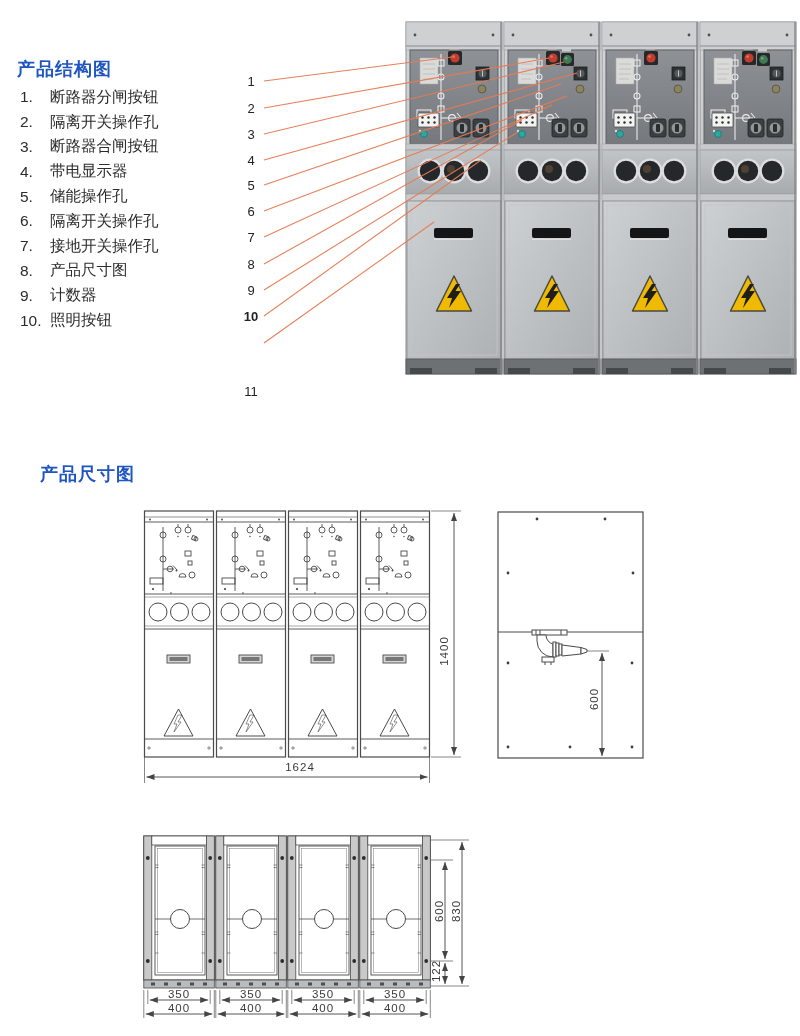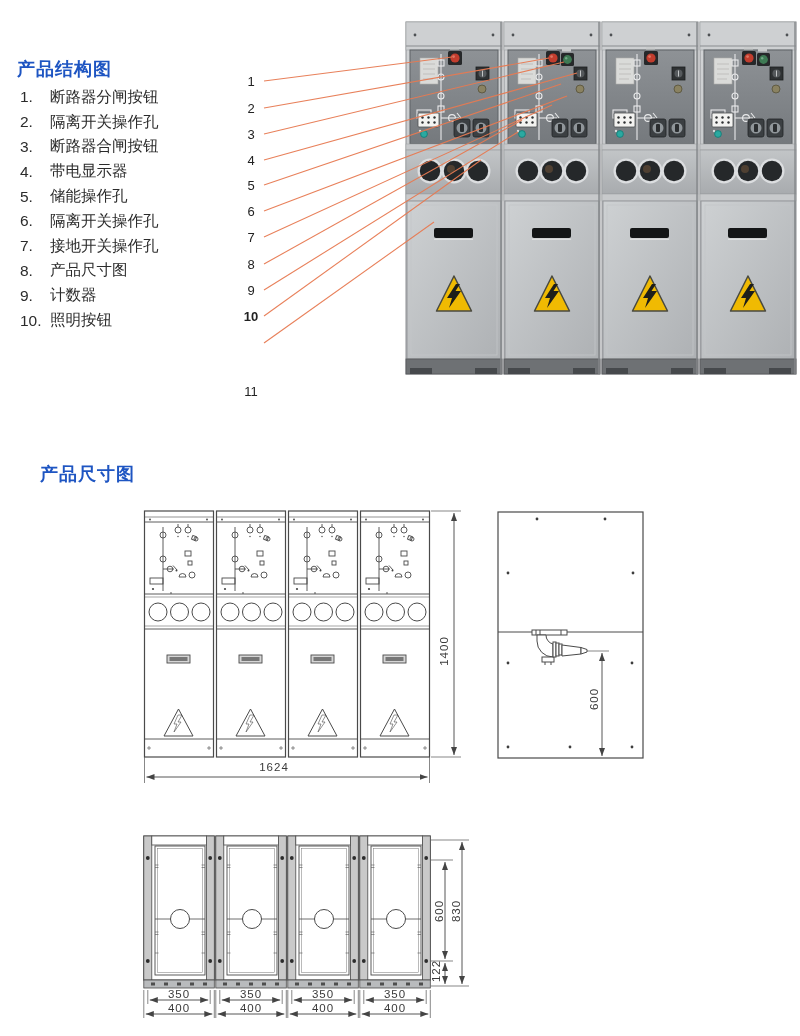--- a/index.html
+++ b/index.html
@@ -270,21 +270,21 @@
         <line x1="288" y1="6" x2="318" y2="6"></line>
         <line x1="288" y1="252" x2="318" y2="252"></line>
         <line x1="1.5" y1="252" x2="1.5" y2="278"></line>
         <line x1="286.5" y1="252" x2="286.5" y2="278"></line>
       </g>
       <line x1="311" y1="8" x2="311" y2="250" stroke="#444" stroke-width="0.9" marker-start="url(#arrF)" marker-end="url(#arrF)"></line>
       <line x1="3.5" y1="272" x2="284.5" y2="272" stroke="#444" stroke-width="0.9" marker-start="url(#arrF)" marker-end="url(#arrF)"></line>
     </svg>
   </div>
   <span class="vdim" style="left:422px;top:645px;">1400</span>
-  <span class="hdim" style="left:252px;top:761px;">1624</span>
+  <span class="hdim" style="left:278px;top:761px;">1624</span>
 
   <div class="drawing" style="left:495px;top:505px;">
     <svg width="175" height="290" viewBox="0 0 175 290">
       <defs>
         <marker id="arrS" markerUnits="userSpaceOnUse" markerWidth="10" markerHeight="10" refX="8" refY="3" orient="auto-start-reverse">
           <path d="M0,0 L8,3 L0,6 Z" fill="#444"></path>
         </marker>
       </defs>
       <rect x="3" y="7" width="145" height="246" fill="#fff" stroke="#4a4a4a" stroke-width="1.2"></rect>
       <line x1="3" y1="127" x2="148" y2="127" stroke="#4a4a4a" stroke-width="1"></line>

